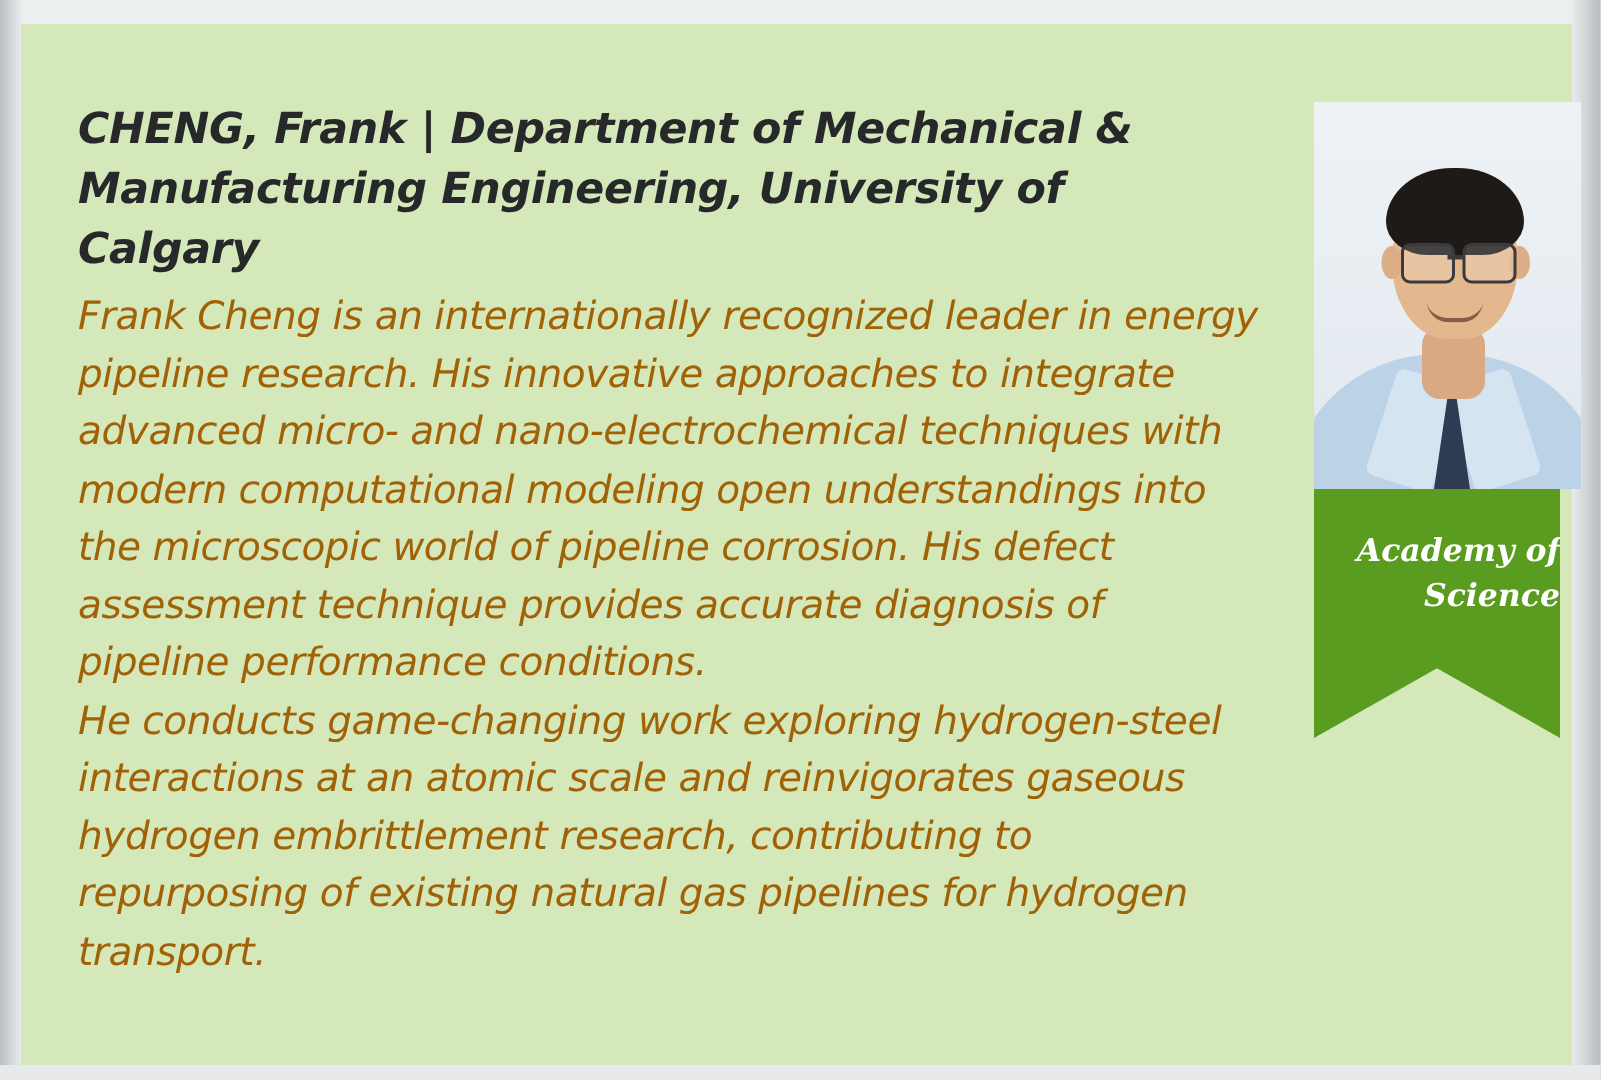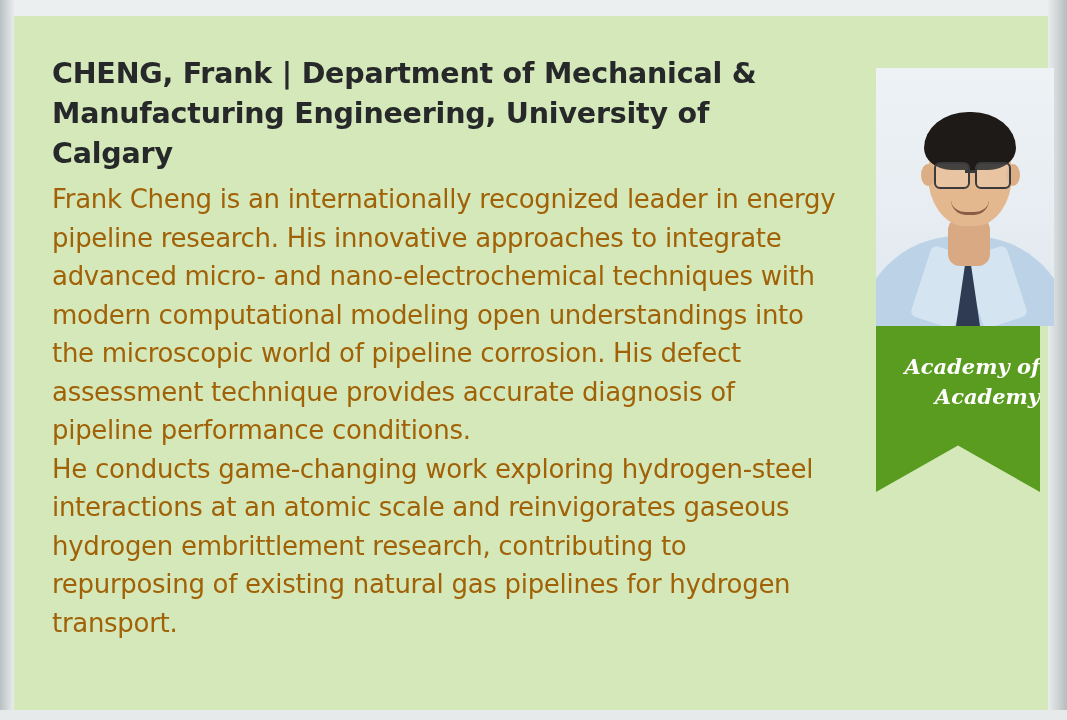--- a/index.html
+++ b/index.html
@@ -45,22 +45,23 @@
     left: 0;
     bottom: 0;
     width: 1067px;
     height: 10px;
     background: #e6eaea;
   }
 
   #text-col {
     position: absolute;
     left: 38px;
-    top: 38px;
+    top: 50px;
     width: 790px;
+    font-style: italic;
   }
 
   #title {
     font-family: "DejaVu Sans", sans-serif;
     font-weight: bold;
     font-size: 28.5px;
     line-height: 40px;
     color: #26282a;
     letter-spacing: -0.2px;
     margin: 0 0 6px 0;
@@ -267,16 +268,16 @@
     <div class="pt-ear-r"></div>
     <div class="pt-hair"></div>
     <div class="pt-glasses-l"></div>
     <div class="pt-glasses-r"></div>
     <div class="pt-glasses-bridge"></div>
     <div class="pt-mouth"></div>
   </div>
 
   <div id="ribbon">
     <div class="rb-line">Academy of</div>
-    <div class="rb-line">Academy</div>
+    <div class="rb-line">Science</div>
   </div>
 
 </div>
 
 </body></html>

